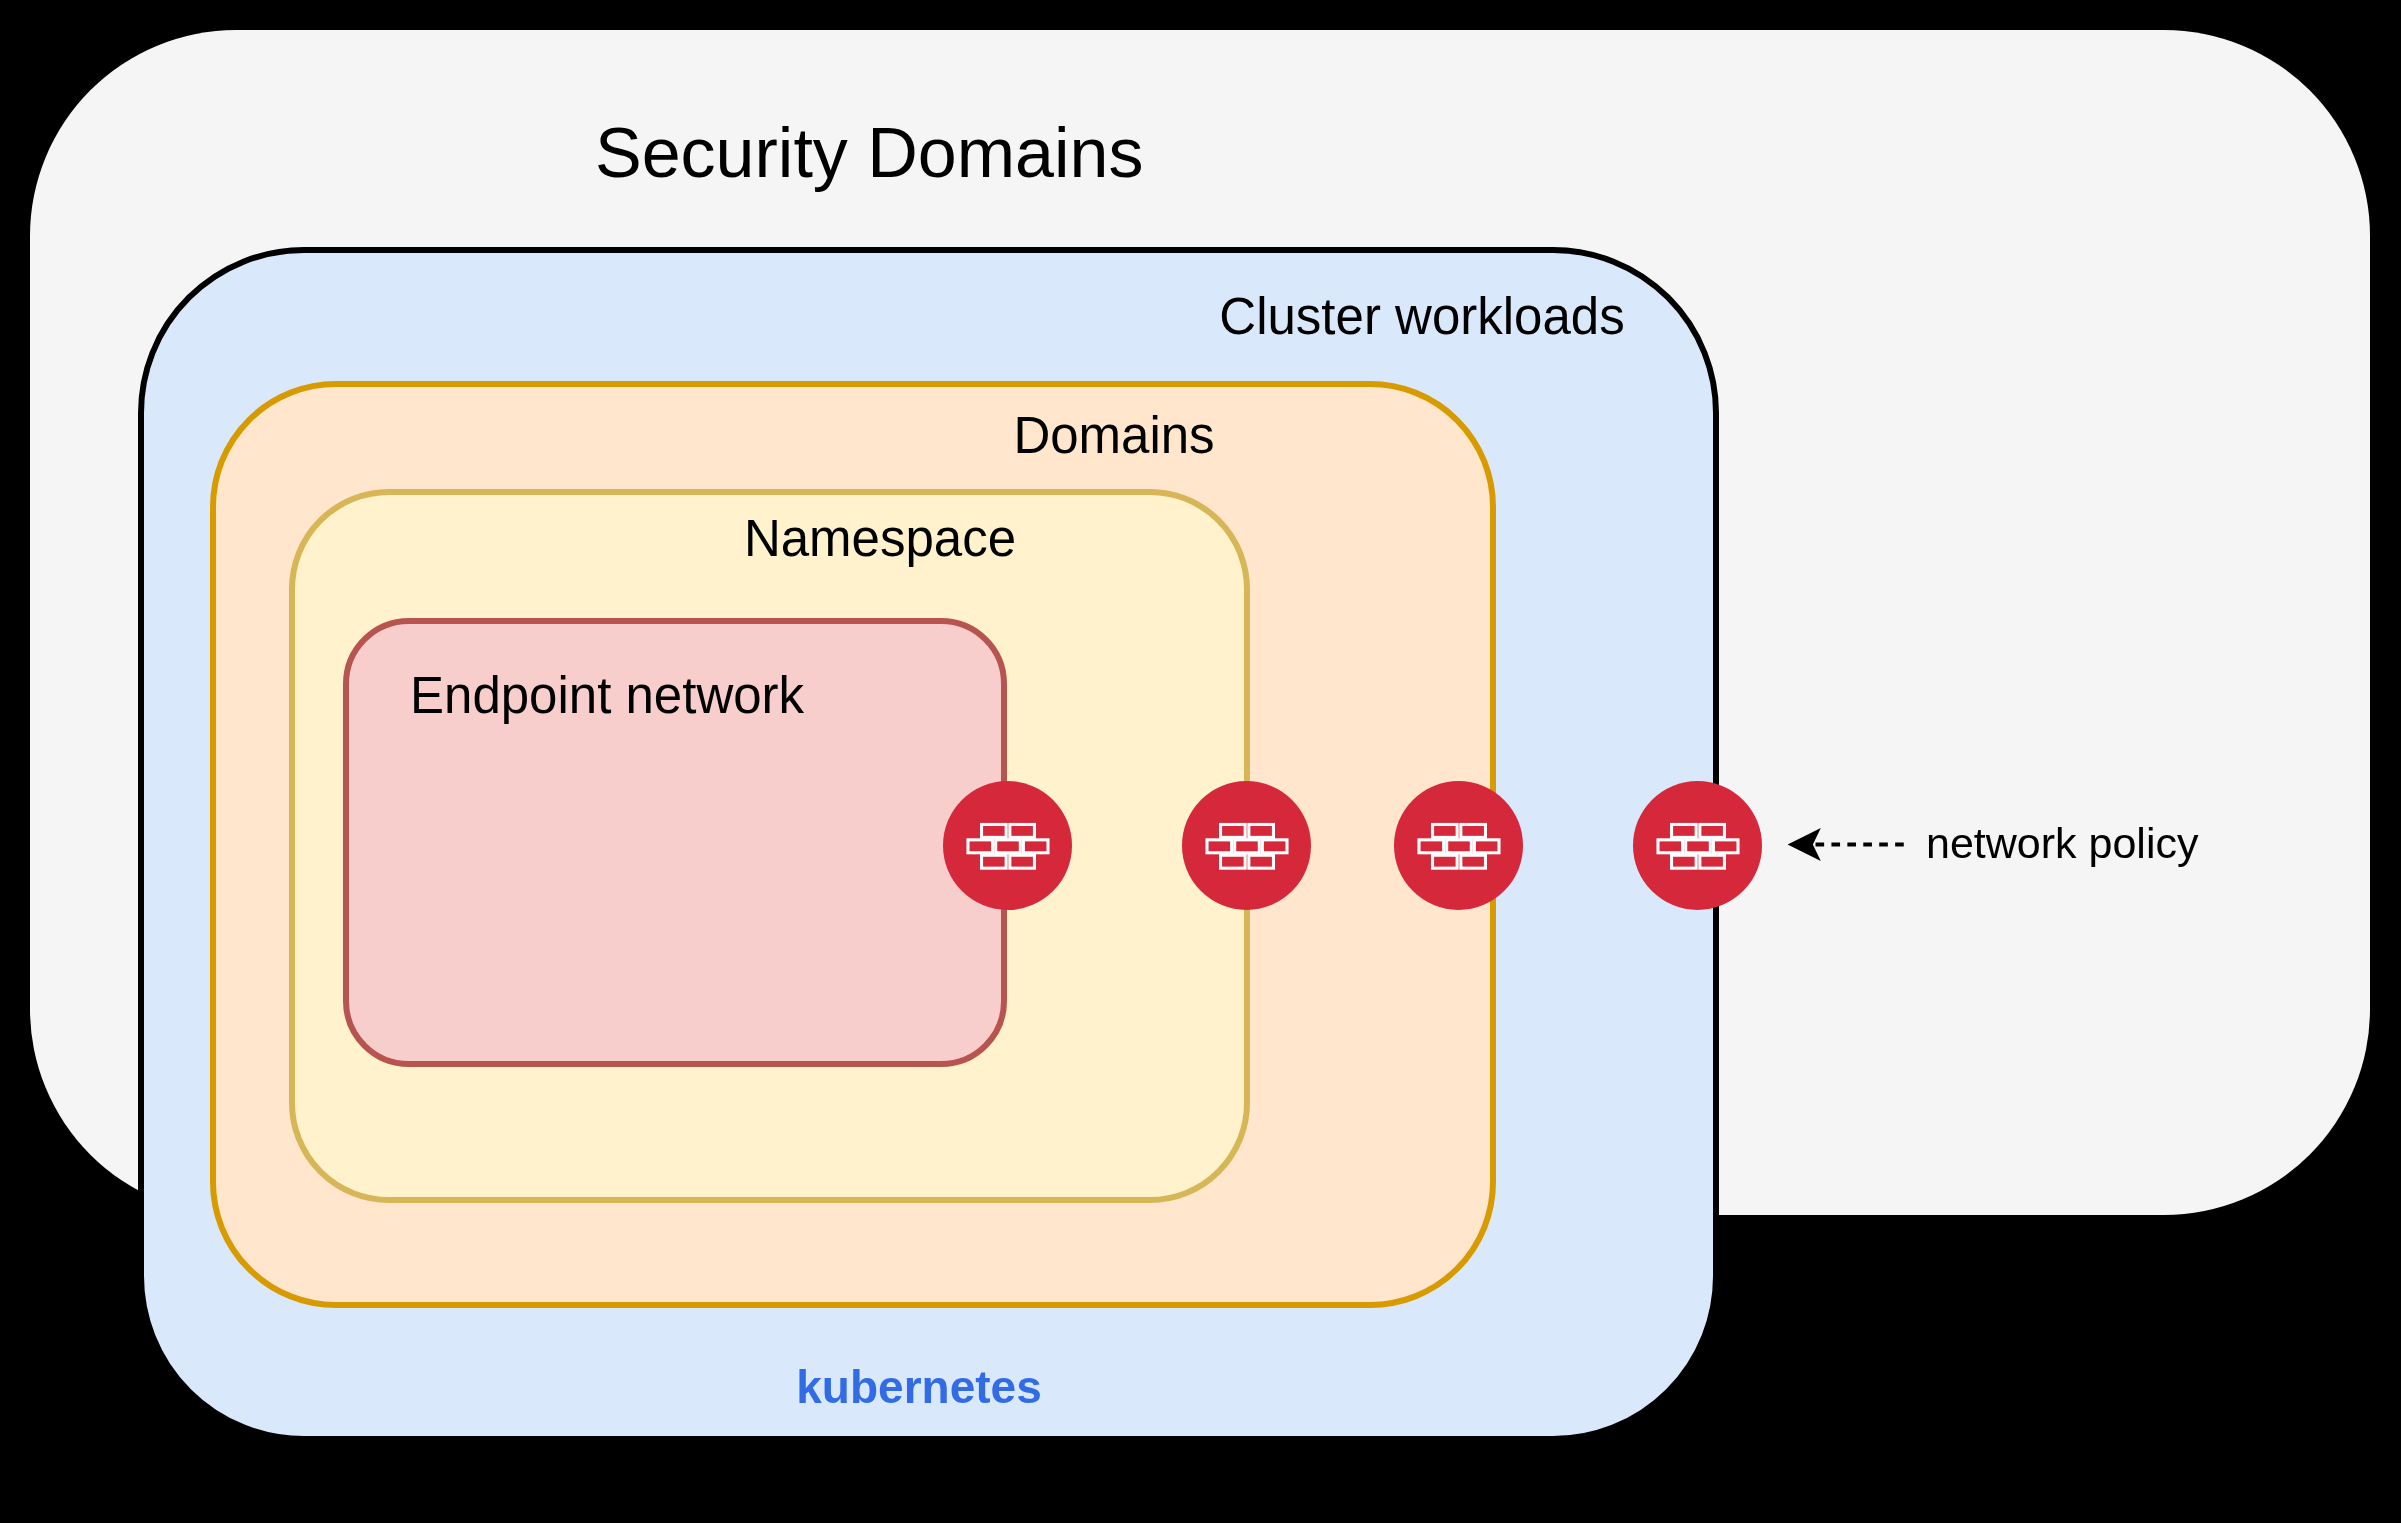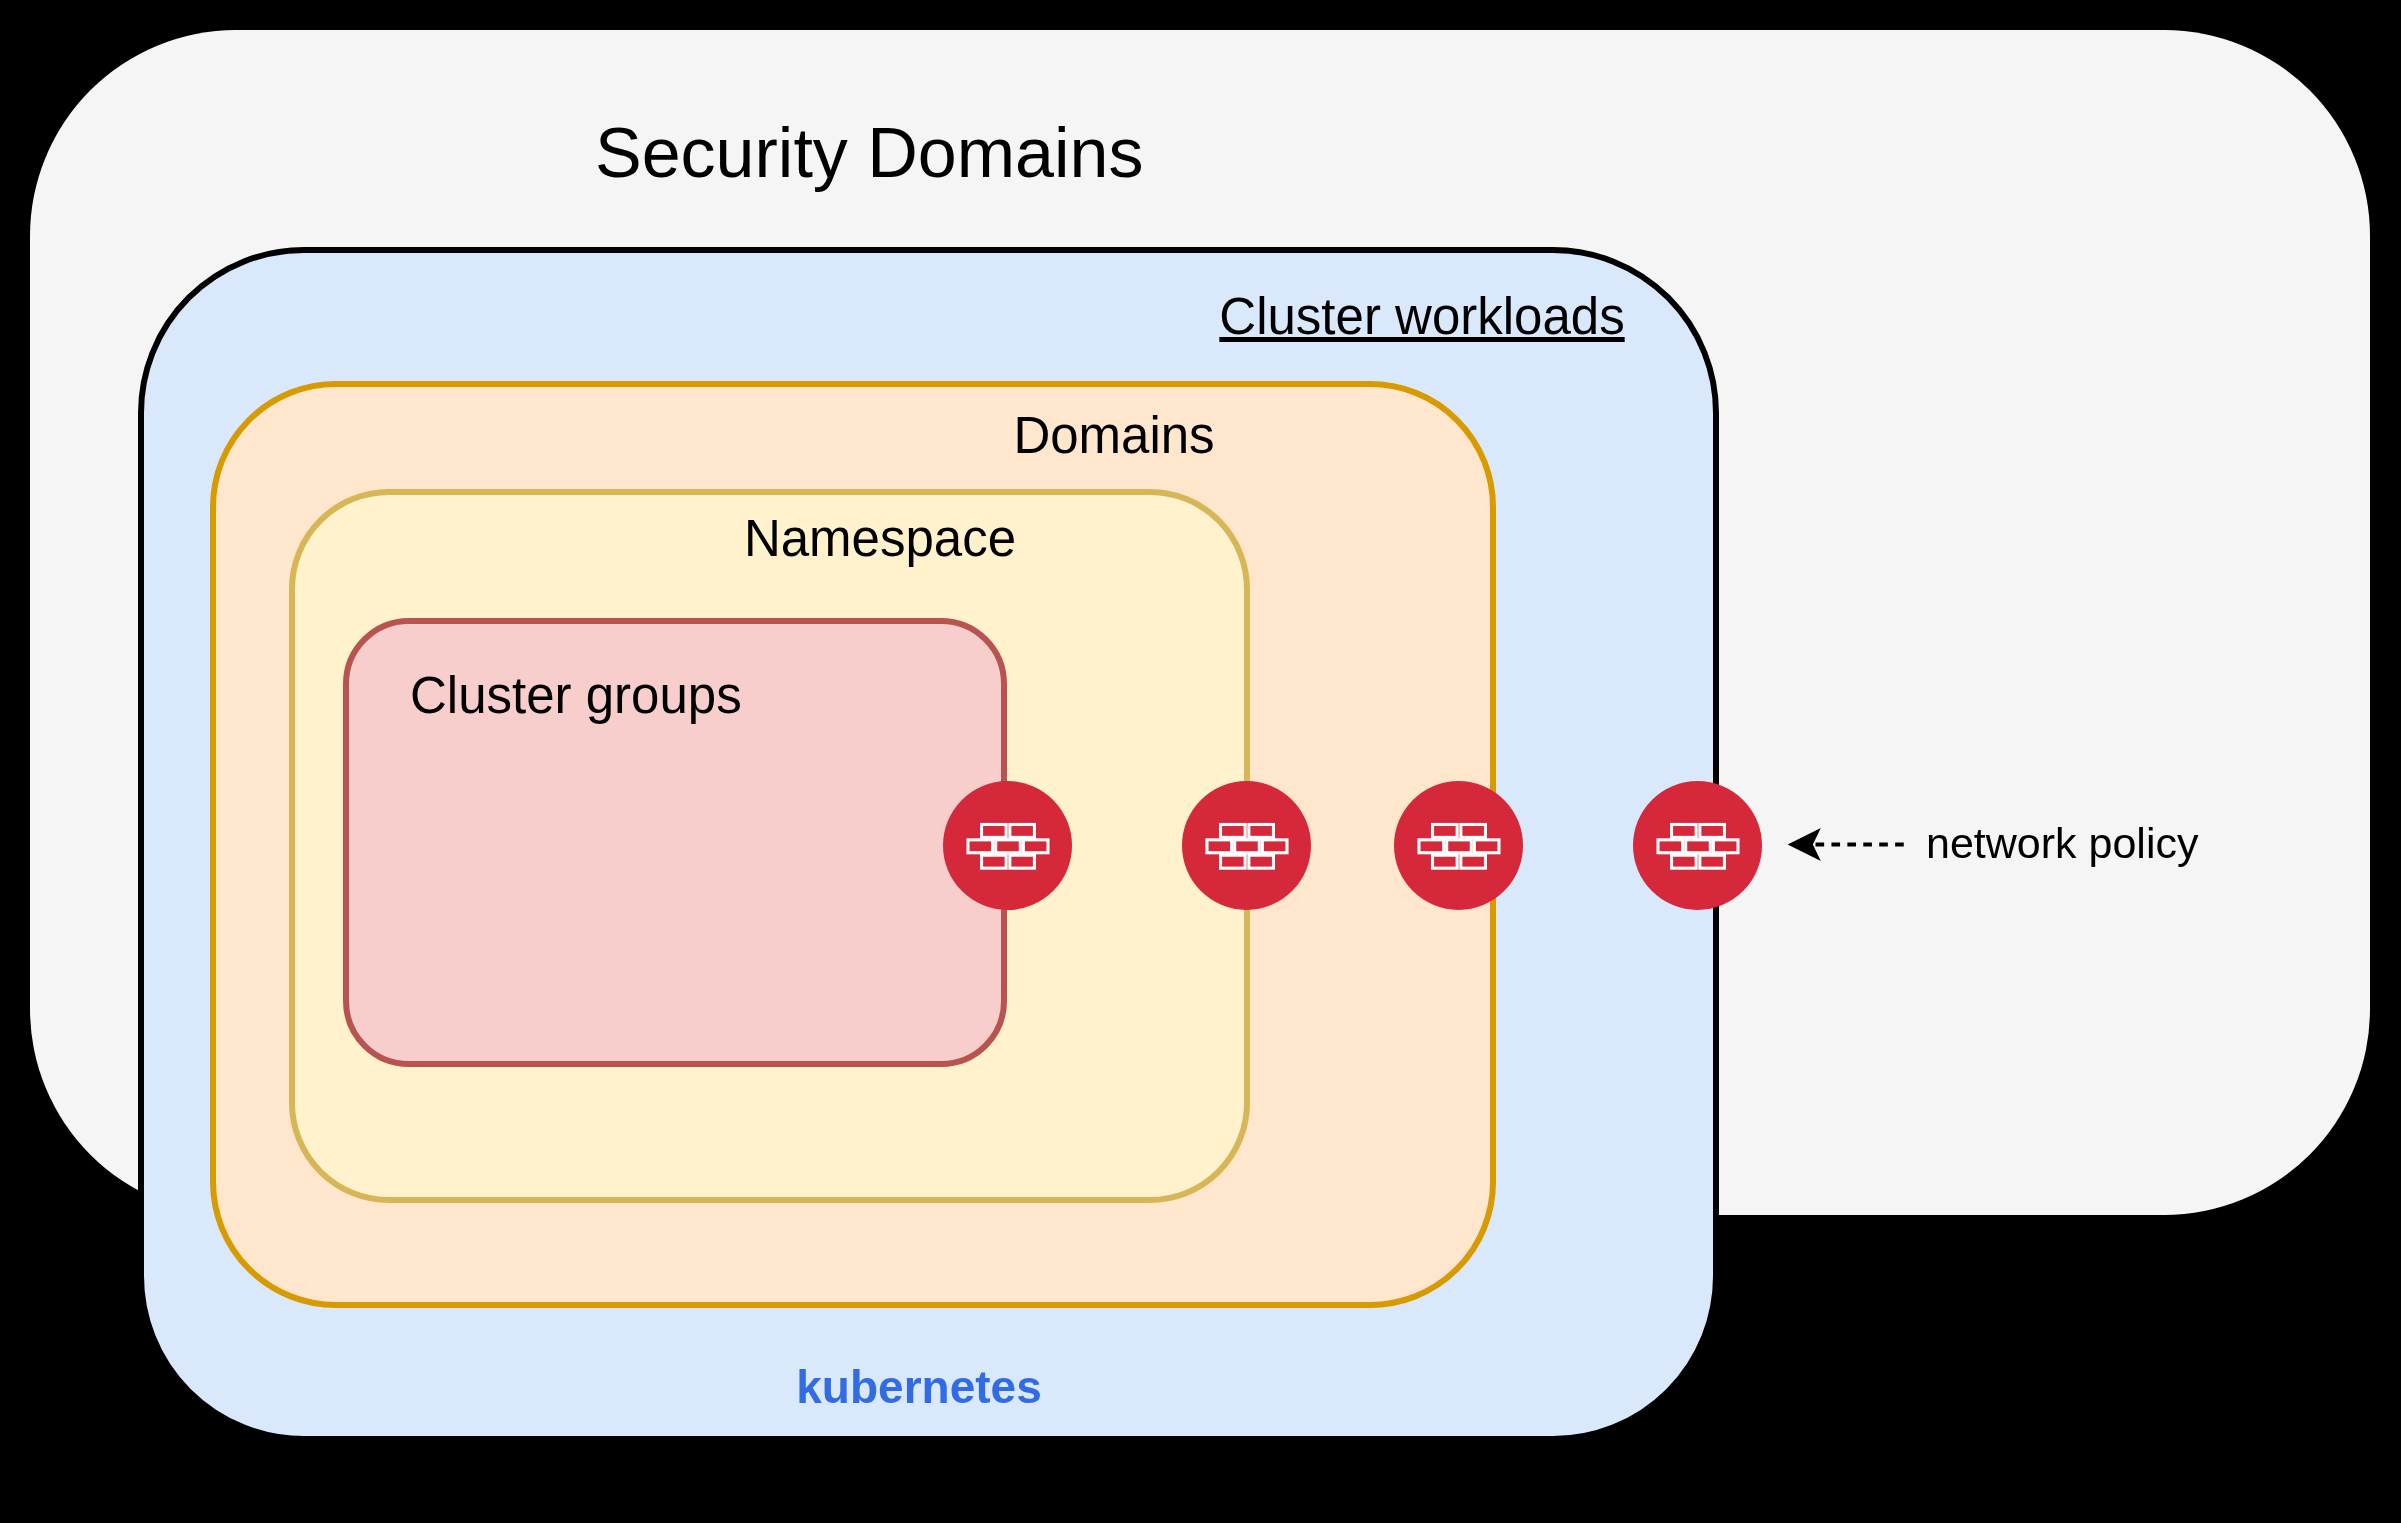--- a/index.html
+++ b/index.html
@@ -64,21 +64,21 @@
   }
   .domain-label {
     position: absolute;
     font-size: 51px;
     line-height: 1;
     color: #000000;
     white-space: nowrap;
     z-index: 3;
   }
   .centered { transform: translateX(-50%); }
-  .lbl-cluster   { left: 1392px; top: 261px; text-decoration: underline; }
+  .lbl-cluster   { left: 1392px; top: 261px; }
   .lbl-tenant    { left: 1084px; top: 380px; }
   .lbl-namespace { left: 850px; top: 483px; }
   .lbl-endpoint  { left: 380px;  top: 640px; }
   .kube-label {
     position: absolute;
     left: 889px; top: 1334px;
     transform: translateX(-50%);
     font-size: 46px;
     line-height: 1;
     font-weight: bold;
@@ -125,21 +125,21 @@
     <div class="title">Security Domains</div>
 
     <div class="box cluster"></div>
     <div class="box tenant"></div>
     <div class="box namespace"></div>
     <div class="box endpoint"></div>
 
     <div class="domain-label centered lbl-cluster">Cluster workloads</div>
     <div class="domain-label centered lbl-tenant">Domains</div>
     <div class="domain-label centered lbl-namespace">Namespace</div>
-    <div class="domain-label lbl-endpoint">Cluster groups</div>
+    <div class="domain-label lbl-endpoint">Endpoint network</div>
 
     <div class="kube-label">kubernetes</div>
 
     <div class="fw-circle" id="fw-1">
       <svg width="86" height="48" viewBox="0 0 134 78" fill="none" stroke="#ffffff" stroke-width="5">
         <rect x="24" y="4" width="40" height="21"></rect>
           <rect x="70" y="4" width="40" height="21"></rect>
         <rect x="2" y="29" width="40" height="21"></rect>
           <rect x="47" y="29" width="40" height="21"></rect>
           <rect x="92" y="29" width="40" height="21"></rect>

